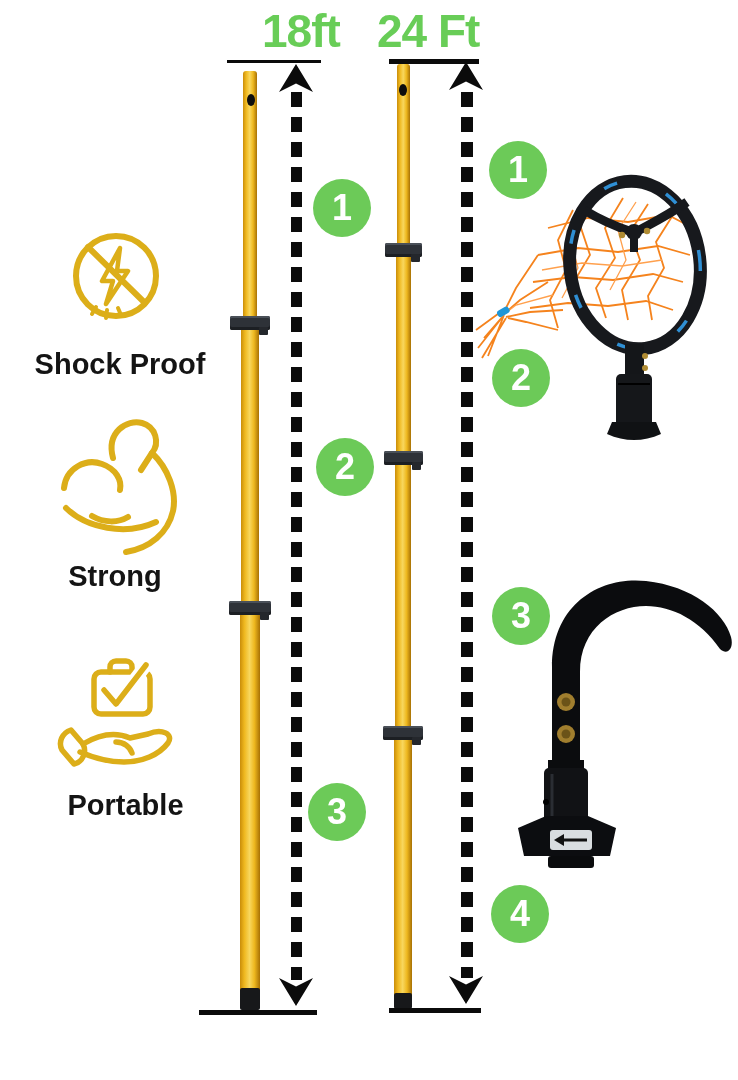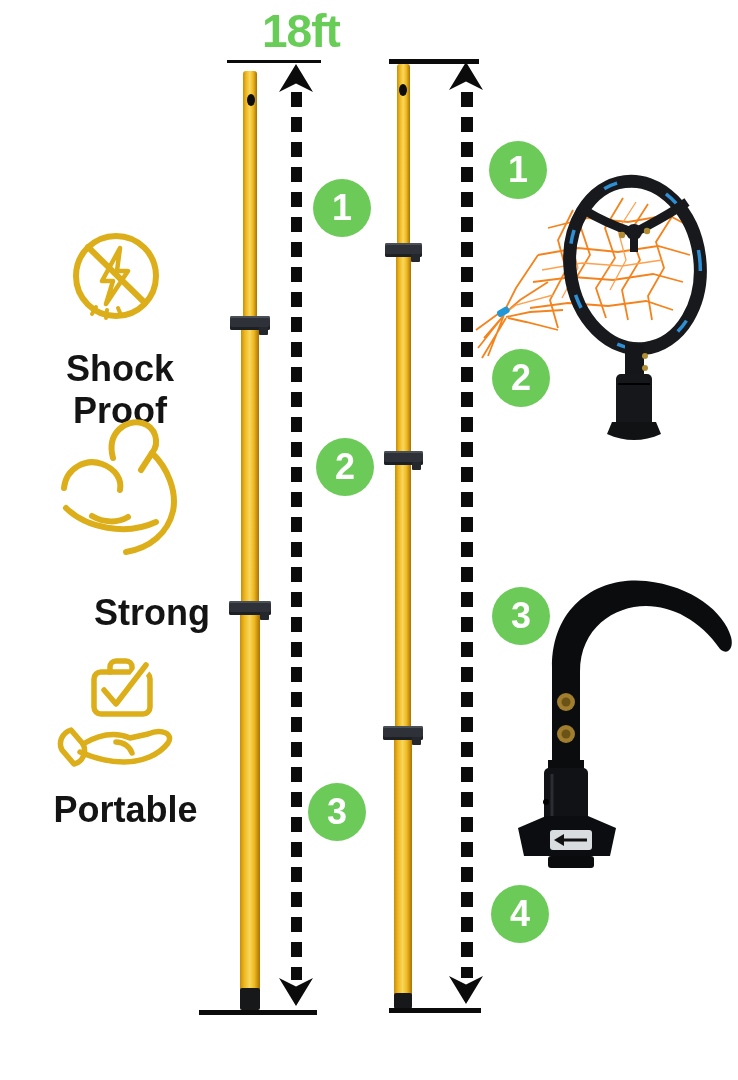--- a/index.html
+++ b/index.html
@@ -38,30 +38,31 @@
   .arrow-up{clip-path:polygon(50% 0,100% 100%,50% 70%,0 100%);}
   .arrow-down{clip-path:polygon(50% 100%,100% 0,50% 30%,0 0);}
   
   .marker{
     position:absolute;width:58px;height:58px;border-radius:50%;background:#6cca58;
     color:#ffffff;font-size:36px;font-weight:800;display:flex;align-items:center;justify-content:center;
     z-index:5;
   }
   
   .feature-label{
-    position:absolute;color:#141414;font-size:36px;font-weight:800;text-align:center;
+    position:absolute;color:#141414;font-size:29px;font-weight:800;text-align:center;
   }
   svg{position:absolute;overflow:visible;}
 </style>
 </head>
 <body>
 
 <div id="canvas">
 
   <div class="size-label" style="left:227px;top:4px;margin-left:35px;">18ft</div>
+  <div class="size-label" style="left:377px;top:4px;">24 Ft</div>
 
   <div class="cap-line" style="left:227px;top:60px;width:94px;height:3px;"></div>
   <div class="cap-line" style="left:389px;top:59px;width:90px;height:5px;"></div>
 
   <div>
     <div class="pole-seg pole-top" style="left:243px;top:71px;width:14px;height:254px;"></div>
     <div class="pole-seg" style="left:241px;top:325px;width:18px;height:285px;"></div>
     <div class="pole-seg" style="left:240px;top:610px;width:20px;height:380px;"></div>
     <div class="pole-dot" style="left:247px;top:94px;"></div>
     <div class="clamp" style="left:230px;top:316px;width:40px;"></div>
@@ -124,21 +125,21 @@
   <div>
     <svg style="left:56px;top:416px;" width="126" height="140" viewBox="0 0 126 140">
       <g fill="none" stroke="#dcae19" stroke-width="6" stroke-linecap="round" stroke-linejoin="round">
         <path d="M57,42 C50,16 71,3 86,7 C100,11 104,27 96,37 L85,54"></path>
         <path d="M96,37 C112,52 121,76 117,95 C112,117 94,132 70,136"></path>
         <path d="M8,72 C10,52 30,42 46,48 C60,53 66,64 64,74"></path>
         <path d="M10,92 C30,112 70,120 100,106"></path>
         <path d="M36,100 C48,107 62,107 72,101"></path>
       </g>
     </svg>
-    <div class="feature-label" style="left:20px;top:592px;width:190px;text-align:right;">Strong</div>
+    <div class="feature-label" style="left:20px;top:560px;width:190px;">Strong</div>
   </div>
 
   <div>
     <svg style="left:56px;top:652px;" width="128" height="124" viewBox="0 0 128 124">
       <g fill="none" stroke="#dcae19" stroke-width="5.5" stroke-linecap="round" stroke-linejoin="round">
         <rect x="38" y="20" width="56" height="42" rx="7"></rect>
         <path d="M54,20 v-5 a6,6 0 0 1 6,-6 h10 a6,6 0 0 1 6,6 v5"></path>
         <path d="M48,38 L60,52 L90,13" stroke="#ffffff" stroke-width="13"></path>
         <path d="M48,38 L60,52 L90,13"></path>
         <path d="M6,98 C2,90 6,81 15,78 L27,92 C31,100 27,110 18,112 Z"></path>

